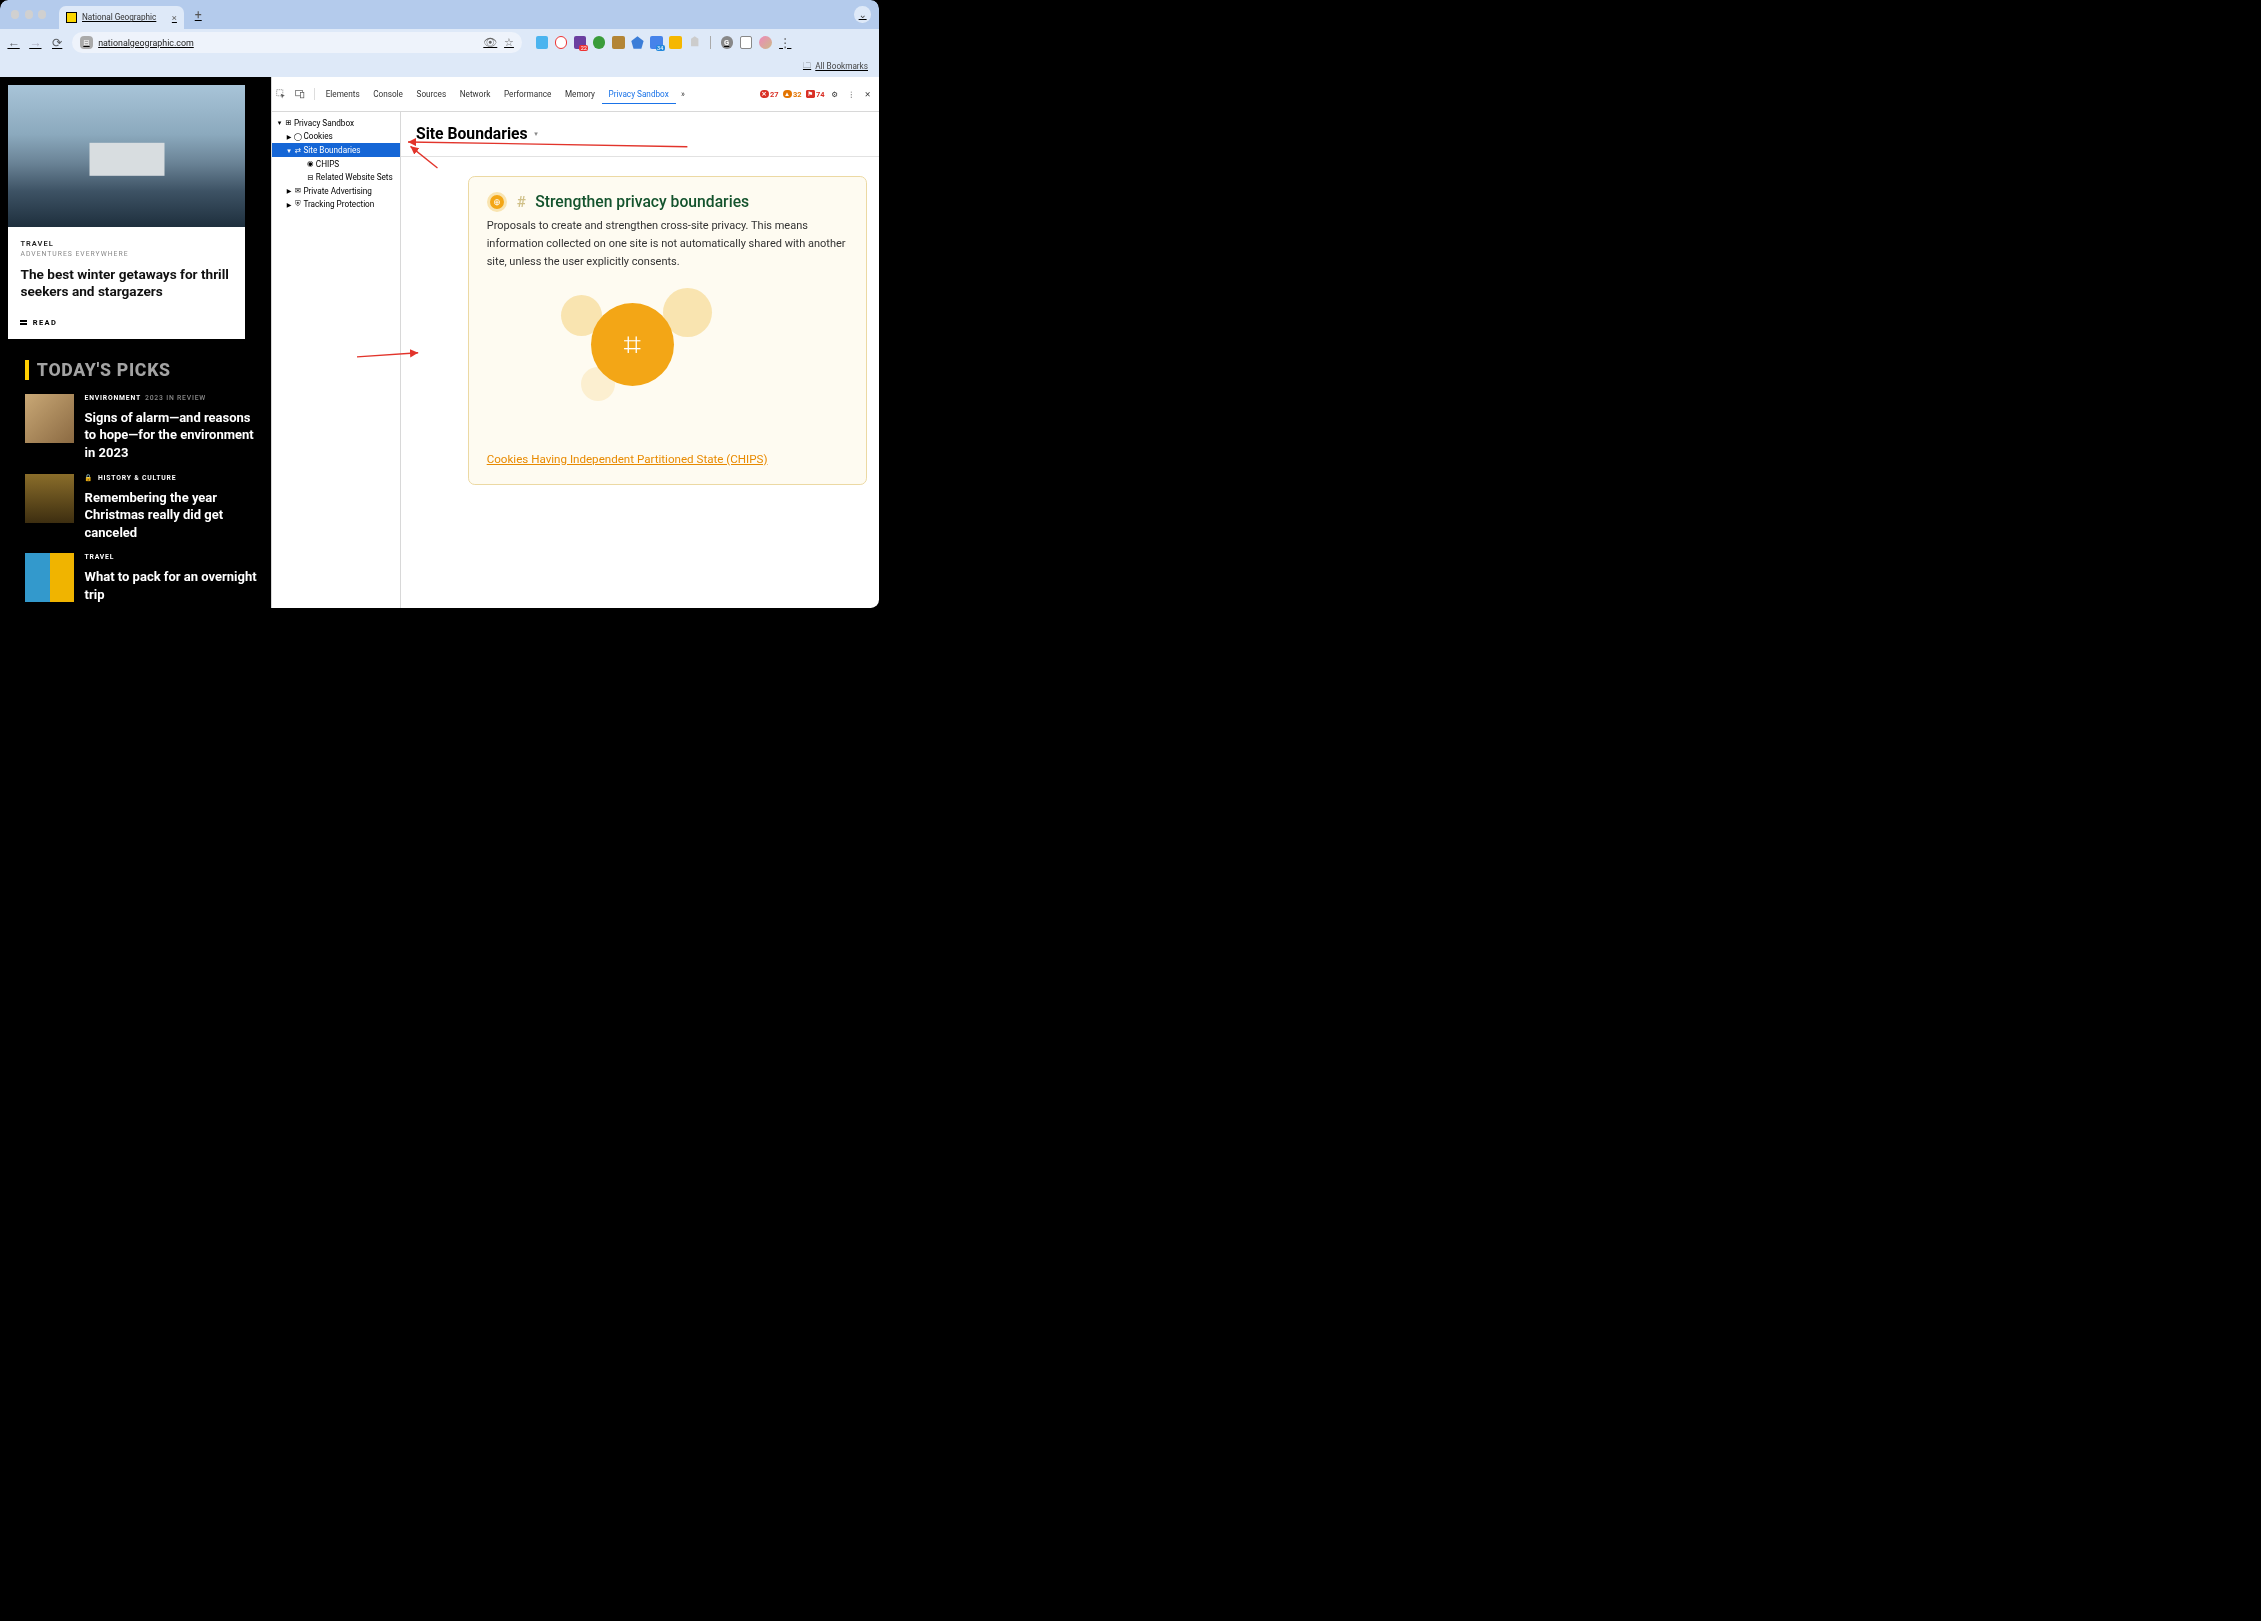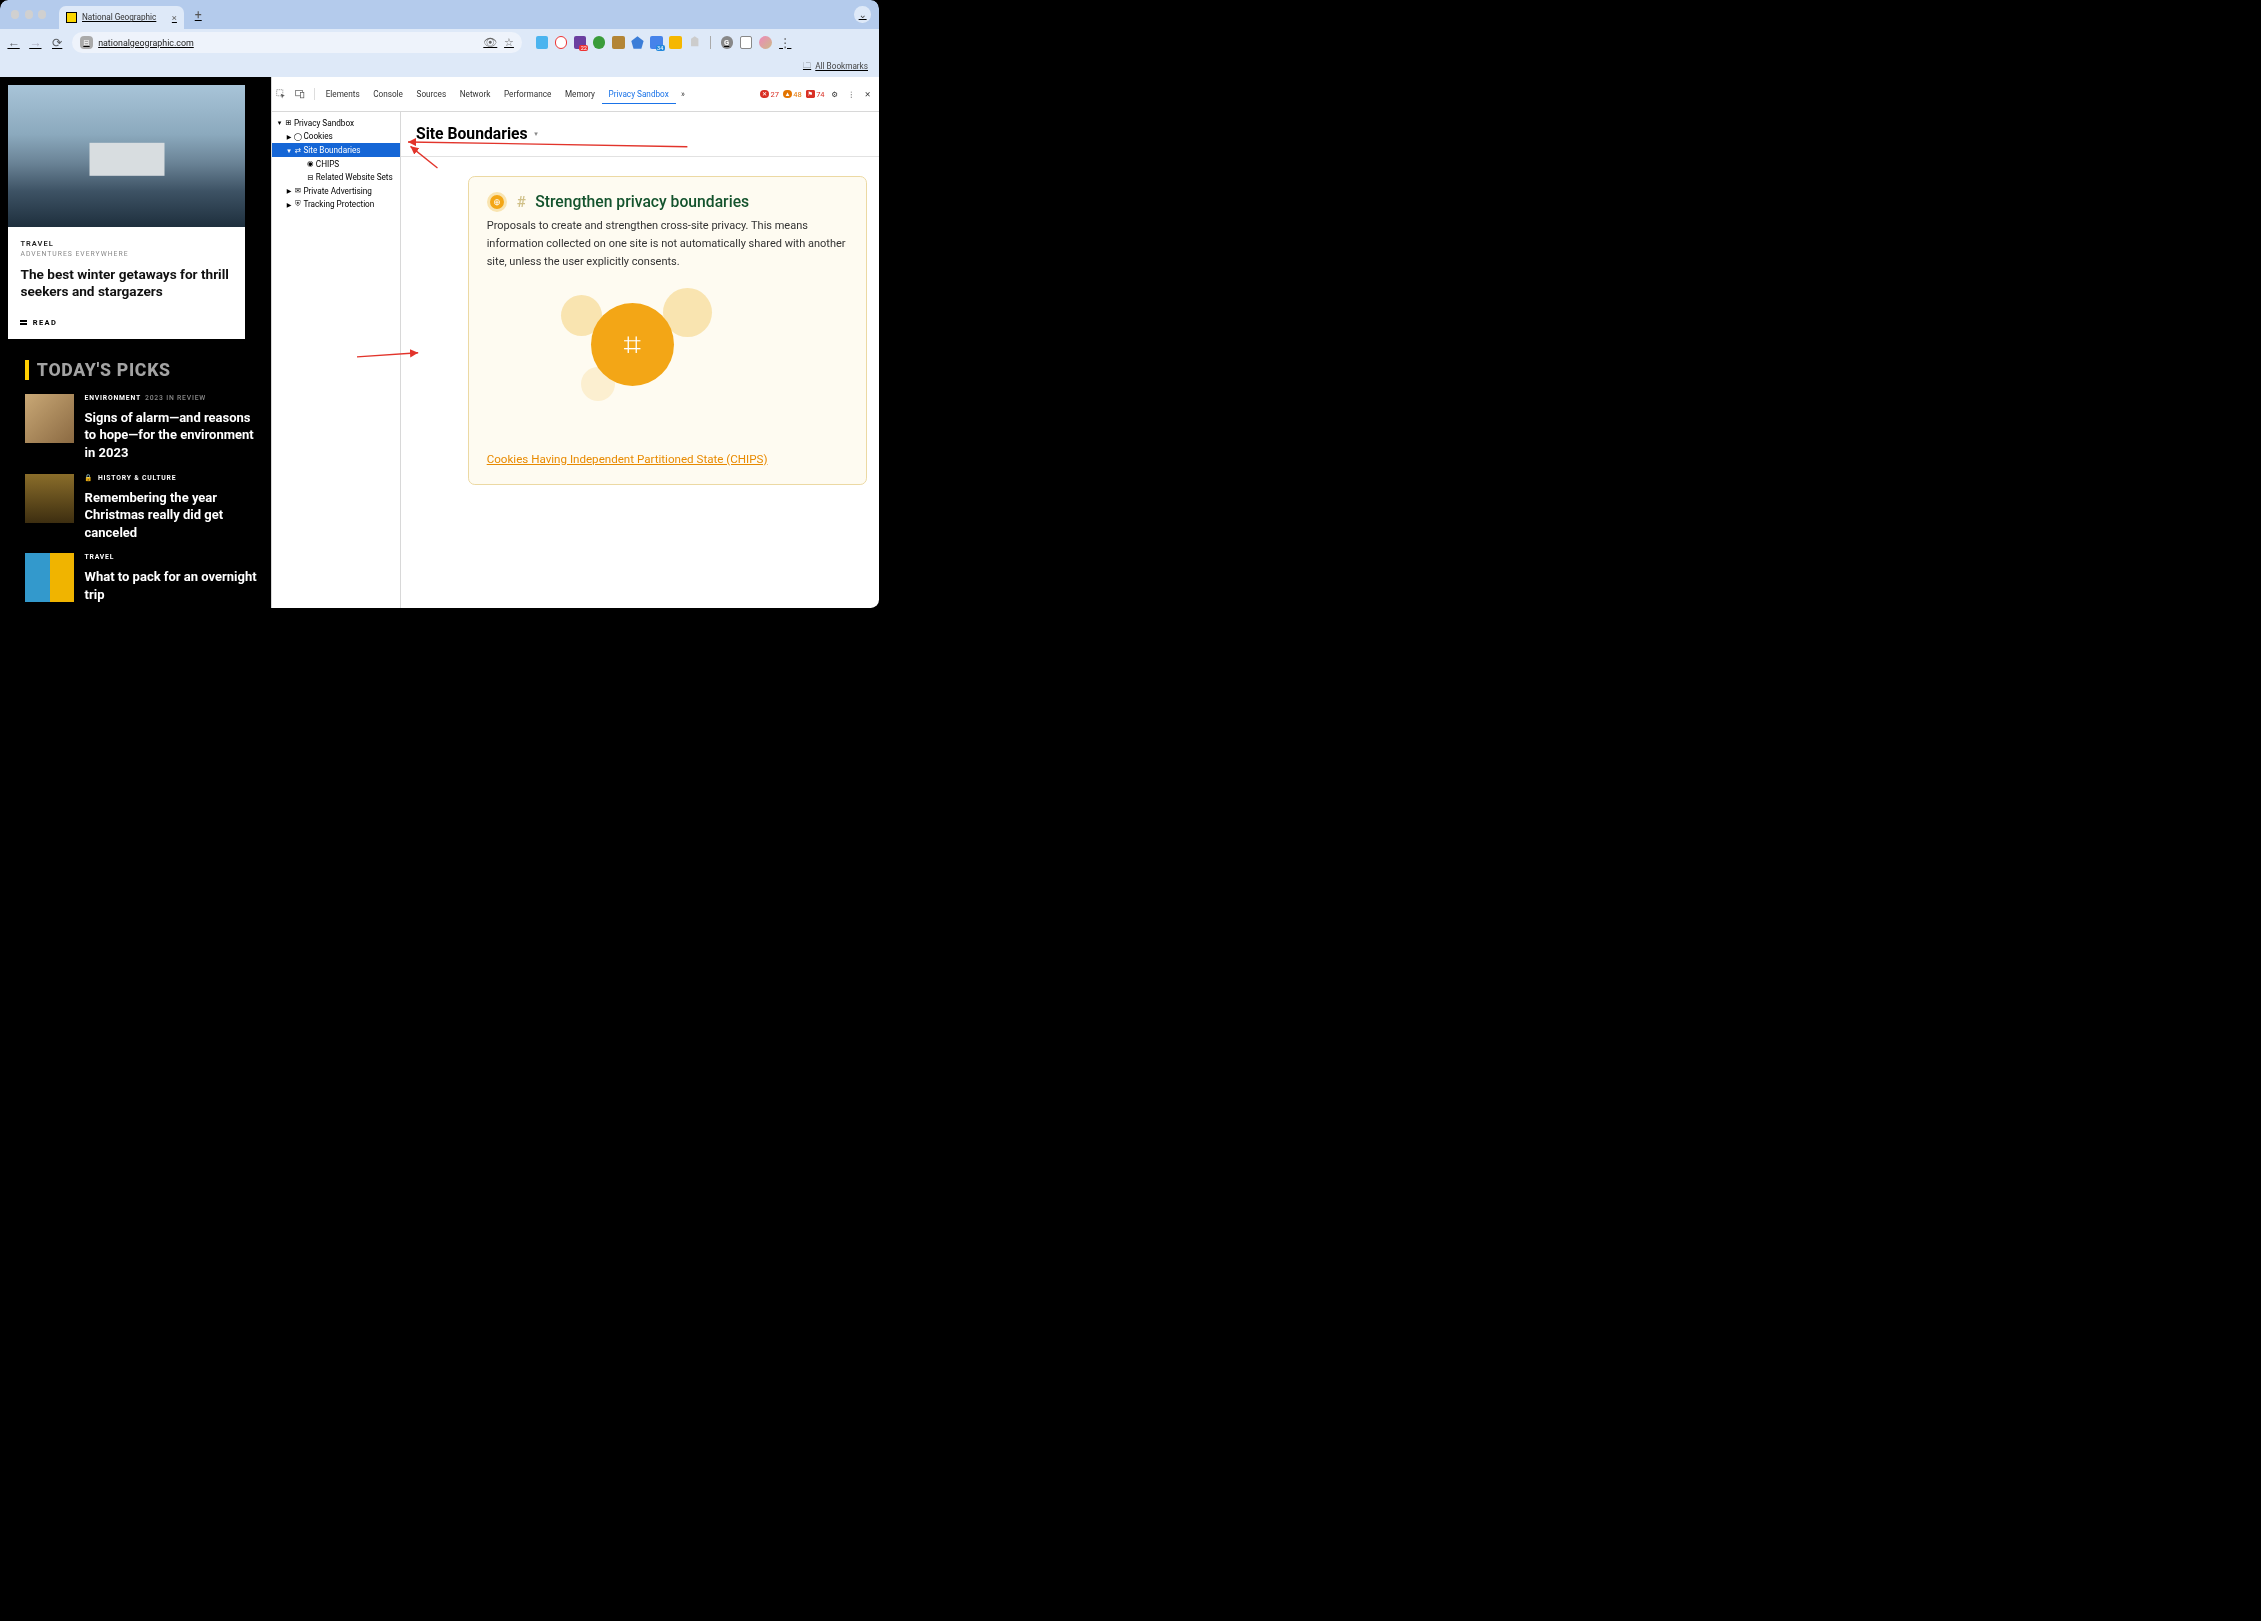--- a/index.html
+++ b/index.html
@@ -61,21 +61,21 @@
 .pick-title { font-size: 13px; font-weight: 700; margin-top: 7px; max-width: 177px; line-height: 1.35; }
 
 
 .devtools { flex: 1; background: #fff; display: flex; flex-direction: column; border-left: 0.7px solid #d8d8d8; border-radius: 0 0 8.2px 0; }
 .dt-tabs { display: flex; align-items: center; height: 35px; border-bottom: 0.7px solid #d8d8d8; font-size: 8.2px; color: #333; }
 .dt-icon-btn { width: 19px; display: flex; justify-content: center; color: #555; cursor: pointer; }
 .dt-tab { padding: 0 6.8px; height: 20.5px; display: flex; align-items: center; cursor: pointer; }
 .dt-tab.active { color: #1a73e8; border-bottom: 1.4px solid #1a73e8; }
 .dt-more { padding: 0 5.5px; cursor: pointer; }
 .dt-status { margin-left: auto; display: flex; align-items: center; gap: 4.1px; font-size: 7.5px; padding-right: 5.5px; }
-.err-badge { display: flex; align-items: center; gap: 1.4px; }
+.err-badge { display: flex; align-items: center; gap: 1.4px; font-weight: bold; }
 .err-icon { width: 8.9px; height: 8.9px; border-radius: 50%; display: flex; align-items: center; justify-content: center; font-size: 6.1px; color: #fff; }
 .dt-gear { cursor: pointer; padding: 0 2.7px; }
 
 .dt-body { display: flex; flex: 1; overflow: hidden; }
 .dt-tree { width: 129px; border-right: 0.7px solid #d8d8d8; font-size: 8.2px; padding-top: 4.1px; }
 .tree-row { display: flex; align-items: center; height: 13.6px; cursor: pointer; white-space: nowrap; }
 .tree-row.selected { background: #1566d6; color: #fff; }
 .tree-arrow { width: 6.8px; font-size: 6.1px; display: inline-flex; justify-content: center; }
 .tree-icon { width: 11px; display: inline-flex; justify-content: center; font-size: 7.5px; }
 .p0 { padding-left: 4.1px; } .p1 { padding-left: 13.6px; } .p2 { padding-left: 26px; }
@@ -262,21 +262,21 @@
       <div class="dt-tab">Memory</div>
       <div class="dt-tab active">Privacy Sandbox</div>
       <div class="dt-more">»</div>
       <div class="dt-status">
         <div class="err-badge">
             <div class="err-icon" style="background:#d93025">✕</div>
             <span style="color:#d93025">27</span>
           </div>
         <div class="err-badge">
             <div class="err-icon" style="background:#e37400">▲</div>
-            <span style="color:#e37400">48</span>
+            <span style="color:#e37400">32</span>
           </div>
         <div class="err-badge">
             <div class="err-icon" style="background:#d93025;border-radius:1.4px">⚑</div>
             <span style="color:#d93025">74</span>
           </div>
         <div class="dt-gear">⚙</div>
         <div class="dt-gear">⋮</div>
         <div class="dt-gear">✕</div>
       </div>
     </div>

